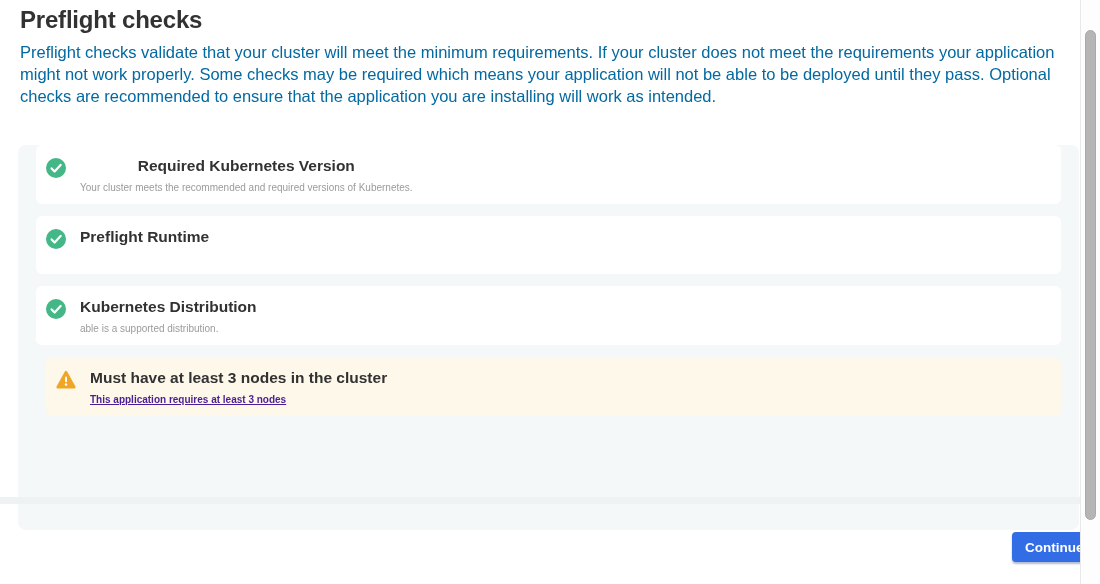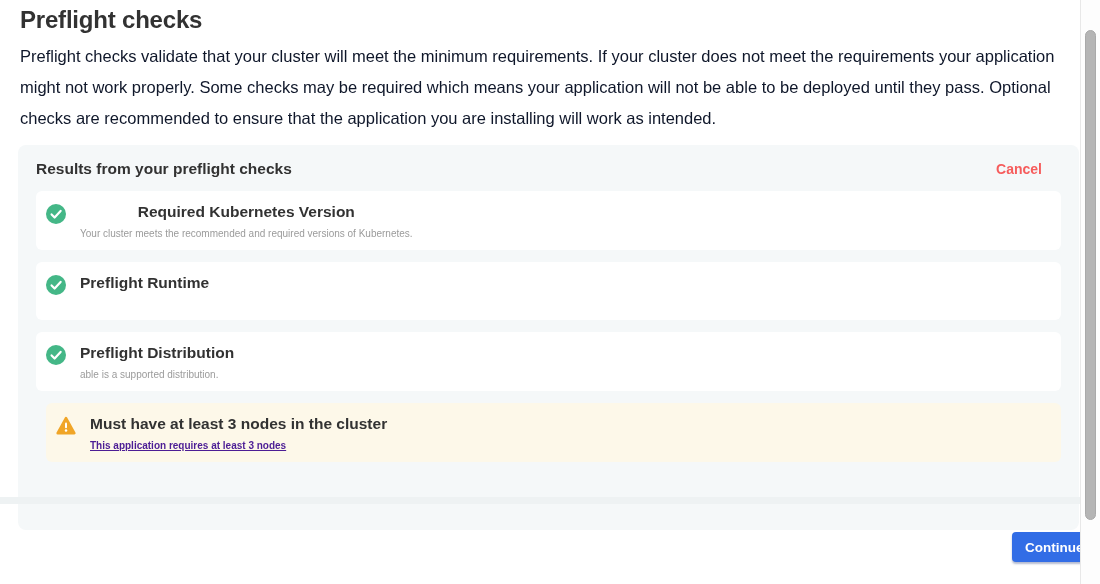--- a/index.html
+++ b/index.html
@@ -13,21 +13,21 @@
   .stage { position: absolute; inset: 0; width: 1100px; height: 504px; }
 
   
   .page-title {
     position: absolute; left: 20px; top: 6px;
     font-size: 24px; font-weight: bold; color: #323232;
     letter-spacing: -0.2px;
   }
   .page-desc {
     position: absolute; left: 20px; top: 41px; width: 1045px;
-    font-size: 16.5px; line-height: 31px; color: #0f172a;
+    font-size: 16.5px; line-height: 22px; color: #0369a1;
     font-weight: 500;
   }
 
   
   .panel {
     position: absolute; left: 18px; top: 145px;
     width: 1061px; height: 385px;
     background: #f5f8f9; border-radius: 8px;
     overflow: hidden;
   }
@@ -85,24 +85,20 @@
 </style>
 </head>
 <body>
 
 <div class="stage">
 
   <h1 class="page-title">Preflight checks</h1>
   <p class="page-desc">Preflight checks validate that your cluster will meet the minimum requirements. If your cluster does not meet the requirements your application might not work properly. Some checks may be required which means your application will not be able to be deployed until they pass. Optional checks are recommended to ensure that the application you are installing will work as intended.</p>
 
   <div class="panel">
-    <div class="panel-header">
-      <span class="panel-heading">Results from your preflight checks</span>
-      <a class="cancel-link">Cancel</a>
-    </div>
 
     <div class="check-card">
       <svg class="status-icon" viewBox="0 0 20 20">
         <circle cx="10" cy="10" r="10" fill="#44b787"></circle>
         <path d="M5.6 10.4l3 3.1 6-6.6" stroke="#ffffff" stroke-width="2.2" fill="none" stroke-linecap="round" stroke-linejoin="round"></path>
       </svg>
       <div>
         <div class="check-title">Required Kubernetes Version</div>
         <div class="check-message">Your cluster meets the recommended and required versions of Kubernetes.</div>
       </div>
@@ -117,21 +113,21 @@
         <div class="check-title">Preflight Runtime</div>
       </div>
     </div>
 
     <div class="check-card">
       <svg class="status-icon" viewBox="0 0 20 20">
         <circle cx="10" cy="10" r="10" fill="#44b787"></circle>
         <path d="M5.6 10.4l3 3.1 6-6.6" stroke="#ffffff" stroke-width="2.2" fill="none" stroke-linecap="round" stroke-linejoin="round"></path>
       </svg>
       <div>
-        <div class="check-title">Preflight Distribution</div>
+        <div class="check-title">Kubernetes Distribution</div>
         <div class="check-message">able is a supported distribution.</div>
       </div>
     </div>
 
 
     <div class="check-card warn">
       <svg class="status-icon" viewBox="0 0 20 20">
         <path d="M10 2.2 L18.3 17.2 H1.7 Z" fill="#f0a527" stroke="#f0a527" stroke-width="2.6" stroke-linejoin="round"></path>
         <rect x="9" y="6.6" width="2" height="5.6" rx="1" fill="#ffffff"></rect>
         <circle cx="10" cy="14.6" r="1.25" fill="#ffffff"></circle>

